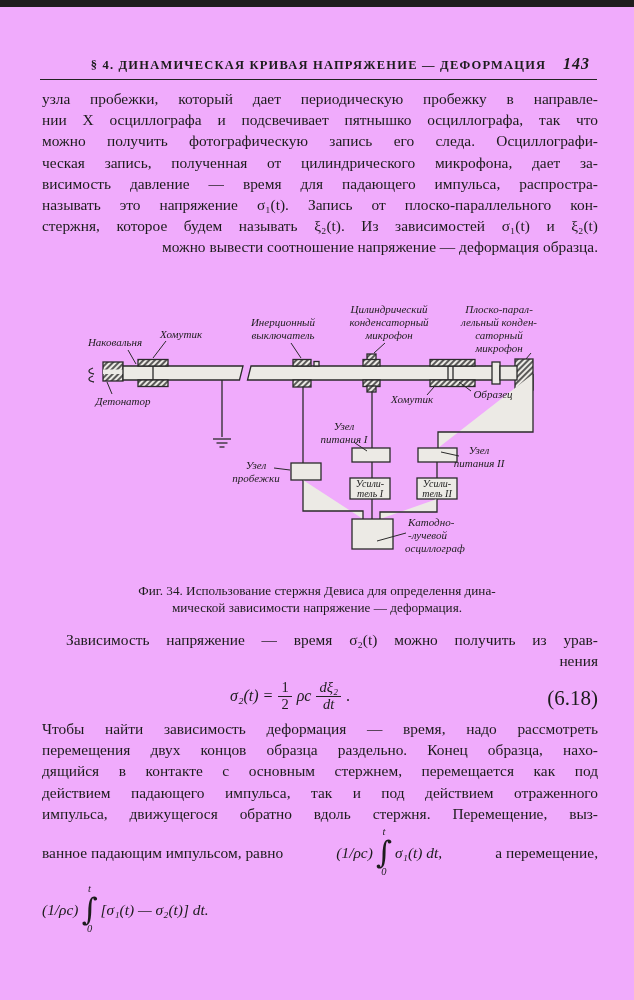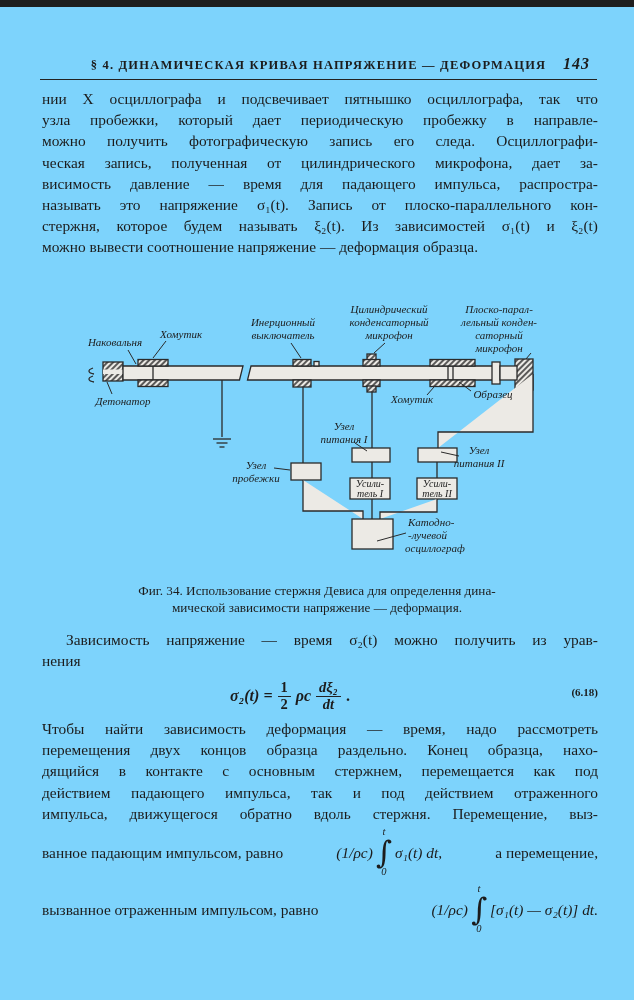--- a/index.html
+++ b/index.html
@@ -1,40 +1,40 @@
 <!DOCTYPE html>
 <html><head>
 <meta charset="utf-8">
 <style>
   html,body{margin:0;padding:0;}
   .page{
     position:relative; width:634px; height:1000px;
-    background:#7dd3fc; color:#1C1C1C; overflow:hidden;
+    background:#f0abfc; color:#1C1C1C; overflow:hidden;
     font-family:"Liberation Serif","DejaVu Serif",serif;
   }
   .topband{position:absolute;left:0;top:0;width:634px;height:7px;background:#1E1E1E;}
   .header{position:absolute;left:40px;top:58px;width:557px;text-align:center;
     font-weight:bold;font-size:12.5px;letter-spacing:1.2px;white-space:nowrap;}
   .pagenum{position:absolute;right:44px;top:55px;font-style:italic;font-weight:bold;
     font-size:16px;letter-spacing:1px;}
   .rule{position:absolute;left:40px;top:79px;width:557px;height:2px;
     border-top:1.6px solid #222;}
   .textblock{position:absolute;left:42px;width:556px;font-size:15.4px;}
   .jline{text-align:justify;text-align-last:justify;line-height:21.2px;white-space:normal;}
-  .lline{text-align:left;line-height:21.2px;}
+  .lline{text-align:right;line-height:21.2px;}
   .b1{top:88px;}
   .caption{position:absolute;left:97px;top:582px;width:440px;text-align:center;
     font-size:13.2px;line-height:17px;}
   .b2{top:629px;}
   .indent{text-indent:24px;}
   .eqrow{position:absolute;left:42px;top:672px;width:556px;height:48px;
-    font-size:16px;font-weight:bold;}
+    font-size:16px;}
   .eqcenter{position:absolute;left:0;right:60px;top:0;height:48px;
     display:flex;align-items:center;justify-content:center;gap:5px;}
-  .eqnum{position:absolute;right:0;top:14px;font-size:11px;}
+  .eqnum{position:absolute;right:0;top:14px;font-size:21px;}
   .frac{display:inline-flex;flex-direction:column;align-items:center;
     vertical-align:middle;font-size:14.5px;line-height:1.05;}
   .frac .num{display:block;border-bottom:1.3px solid #222;padding:0 3px;}
   .frac .den{display:block;padding:0 3px;}
   .mit{font-style:italic;}
   .b3{top:718px;}
   .intline{display:flex;align-items:center;justify-content:space-between;
     height:57px;line-height:normal;}
   .mathgrp{display:inline-flex;align-items:center;gap:3px;}
   .bigint{display:inline-flex;flex-direction:column;align-items:center;line-height:1;}
@@ -49,22 +49,22 @@
 <body>
 
 <div class="page">
   <div class="topband"></div>
 
   <div class="header">§ 4. ДИНАМИЧЕСКАЯ КРИВАЯ НАПРЯЖЕНИЕ — ДЕФОРМАЦИЯ</div>
   <div class="pagenum">143</div>
   <div class="rule"></div>
 
   <div class="textblock b1">
+    <div class="jline">узла пробежки, который дает периодическую пробежку в направле-</div>
     <div class="jline">нии X осциллографа и подсвечивает пятнышко осциллографа, так что</div>
-    <div class="jline">узла пробежки, который дает периодическую пробежку в направле-</div>
     <div class="jline">можно получить фотографическую запись его следа. Осциллографи-</div>
     <div class="jline">ческая запись, полученная от цилиндрического микрофона, дает за-</div>
     <div class="jline">висимость давление — время для падающего импульса, распростра-</div>
     <div class="jline">называть это напряжение σ₁(t). Запись от плоско-параллельного кон-</div>
     <div class="jline">стержня, которое будем называть ξ₂(t). Из зависимостей σ₁(t) и ξ₂(t)</div>
     <div class="lline">можно вывести соотношение напряжение — деформация образца.</div>
   </div>
 
   <svg style="position:absolute;left:0;top:293px;" width="634" height="272" viewBox="0 0 634 272">
     <defs>
@@ -223,21 +223,20 @@
             <span class="ilim">t</span>
             <span class="isign">∫</span>
             <span class="ilim">0</span>
           </span>
         <span class="mit">σ₁(t) dt,</span>
       </span>
       <span>а перемещение,</span>
     </div>
 
     <div class="intline">
-      <span>вызванное отраженным импульсом, равно</span>
       <span class="mathgrp">
         <span class="mit">(1/ρc)</span>
         <span class="bigint">
             <span class="ilim">t</span>
             <span class="isign">∫</span>
             <span class="ilim">0</span>
           </span>
         <span class="mit">[σ₁(t) — σ₂(t)] dt.</span>
       </span>
     </div>

